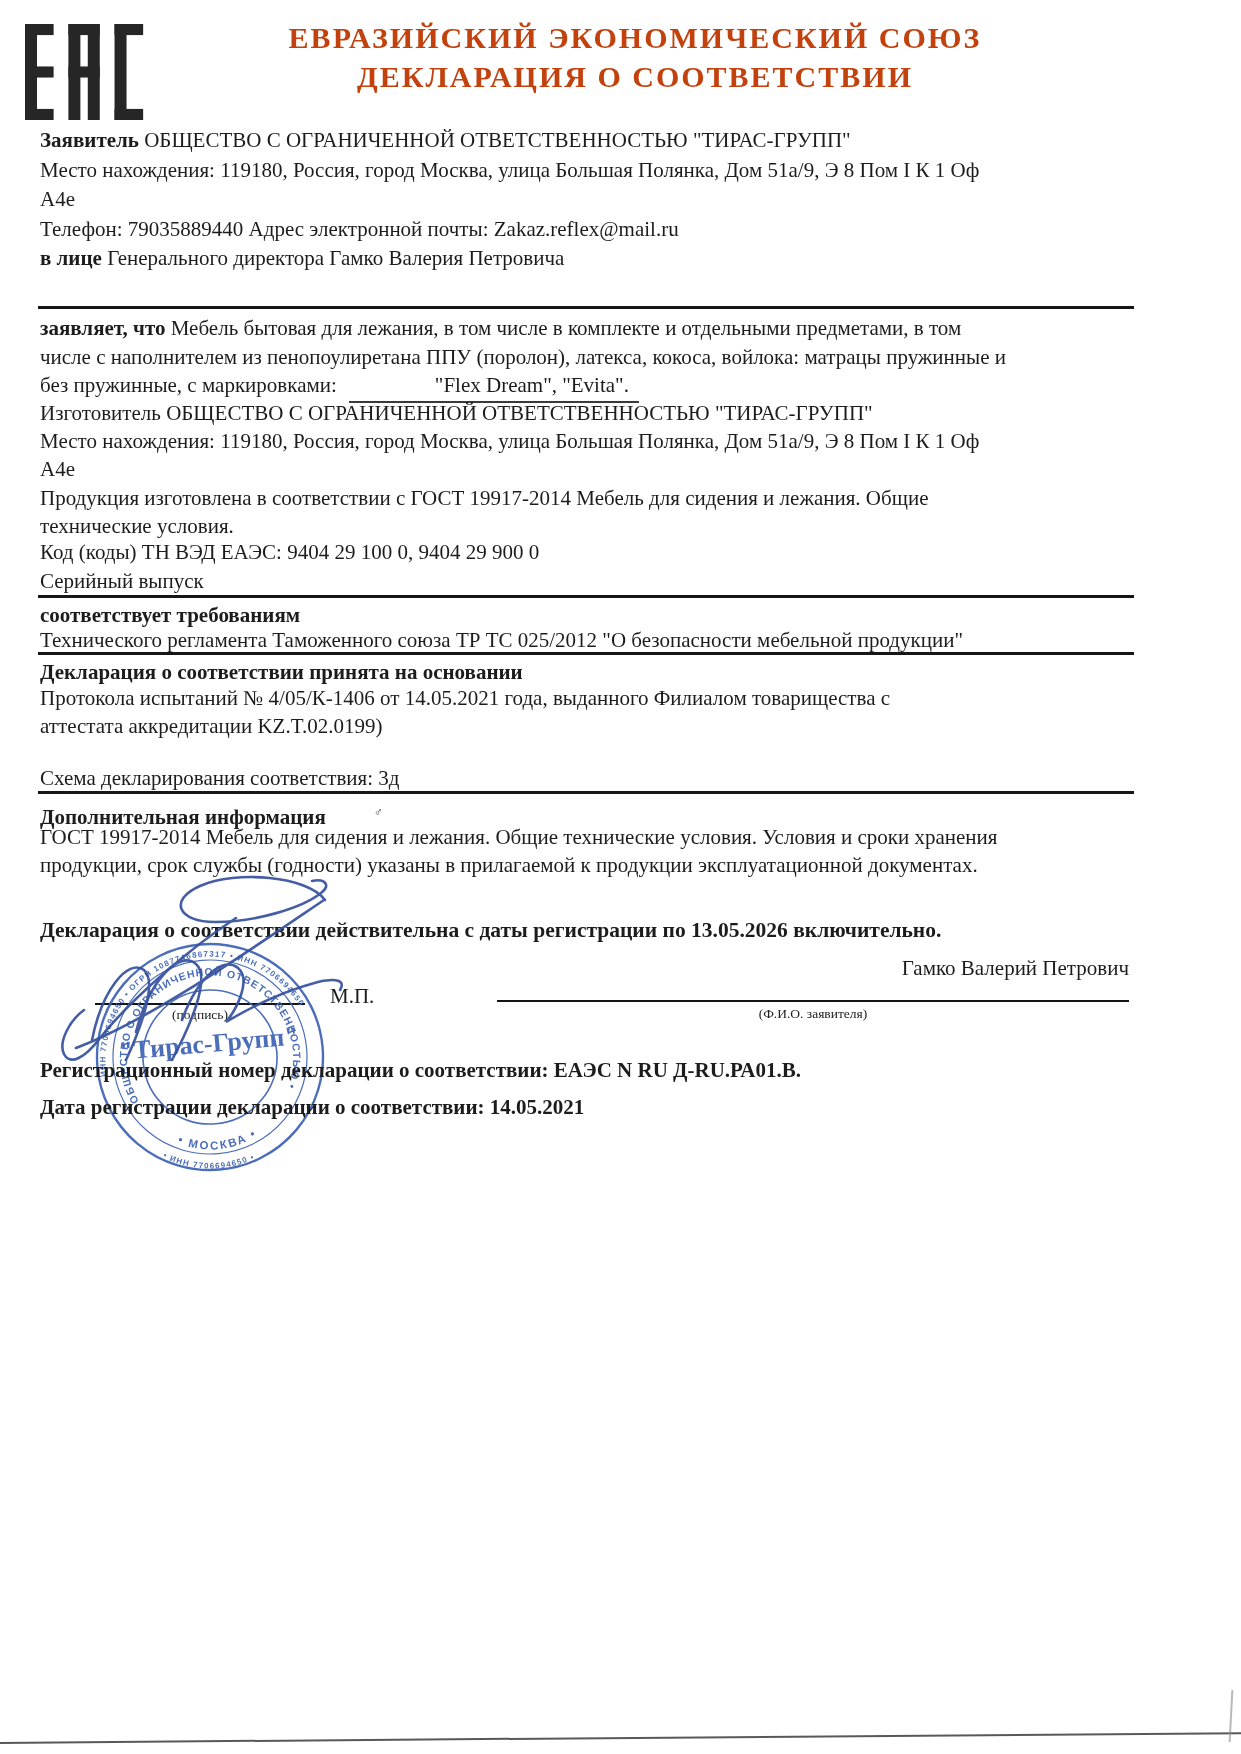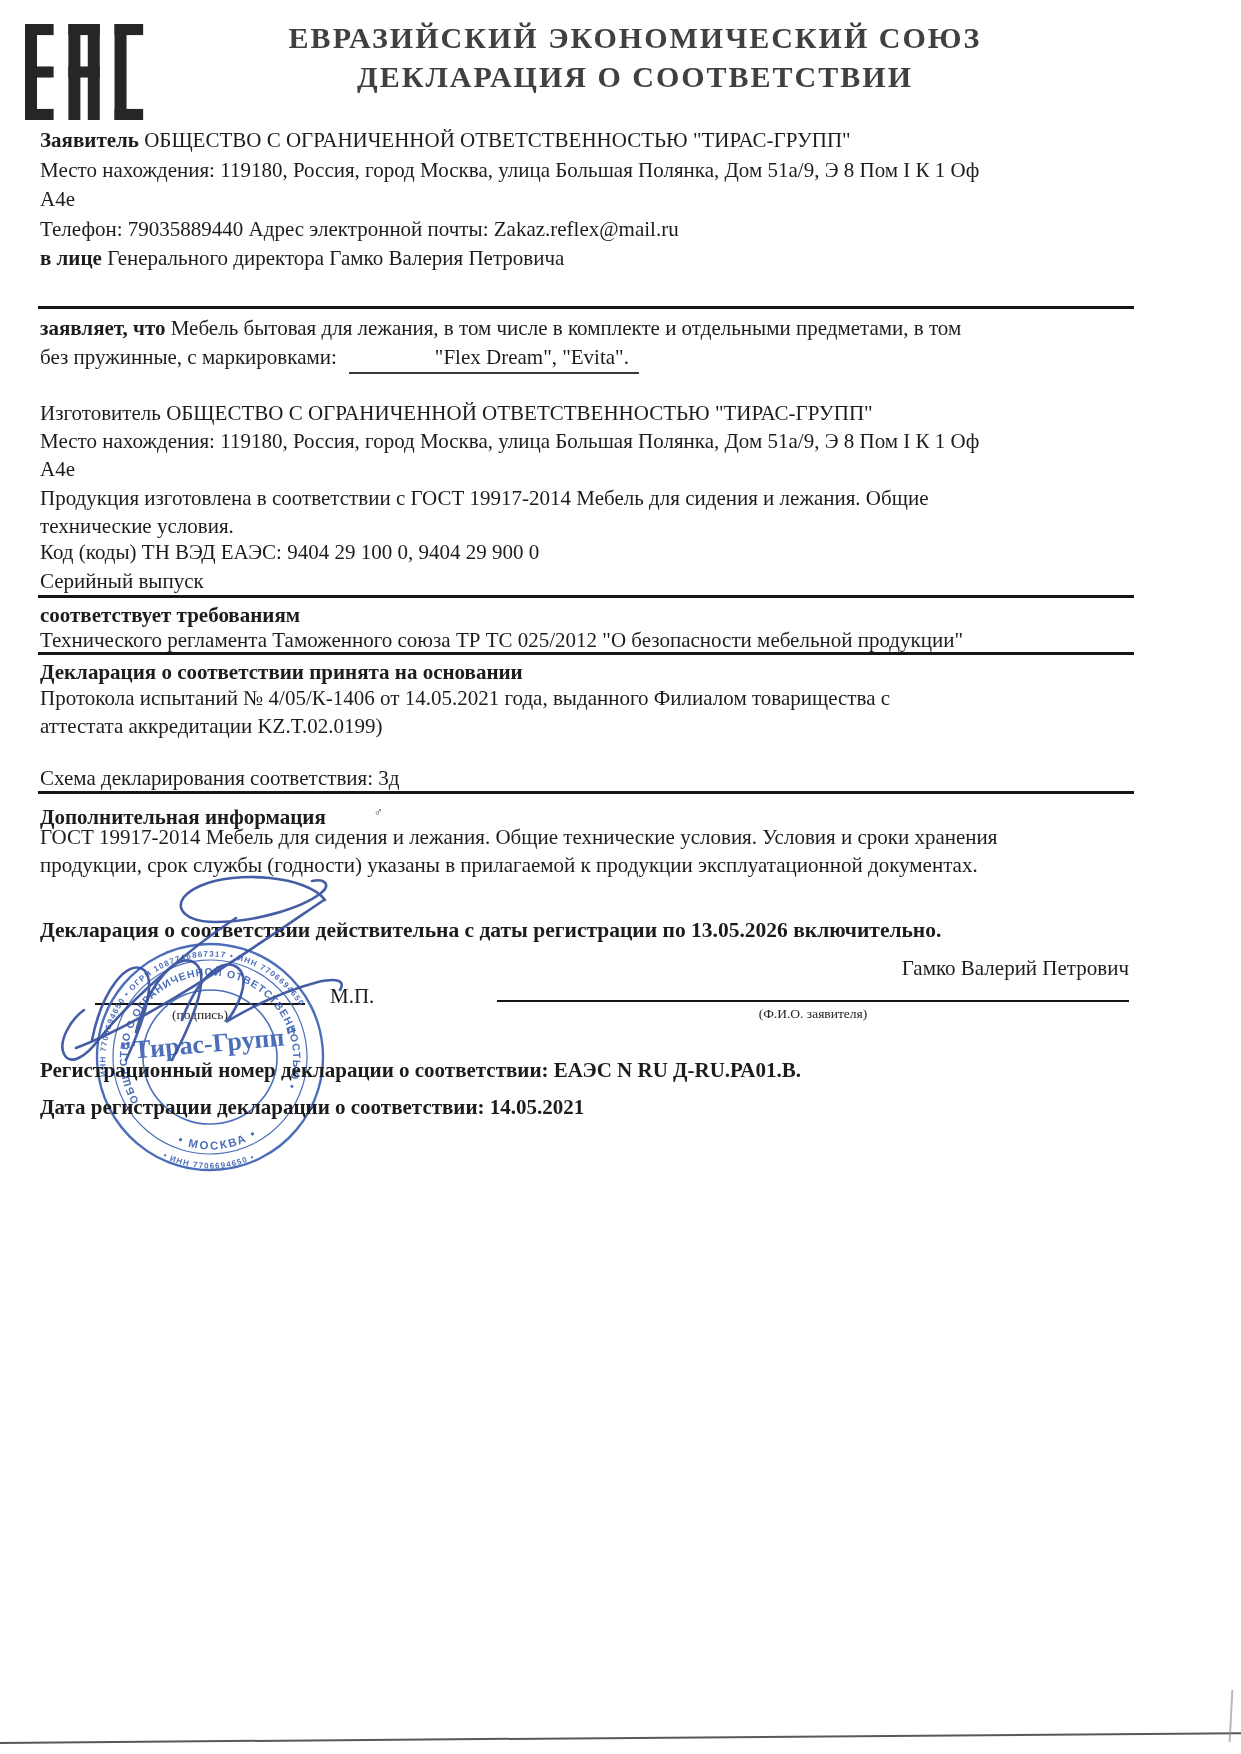--- a/index.html
+++ b/index.html
@@ -13,21 +13,21 @@
   }
   .abs { position:absolute; }
   .b { font-weight:bold; }
   .ln { white-space:nowrap; }
   
   #eac-logo { left:25px; top:20px; width:120px; height:104px; }
   #title-block {
     left:230px; top:18px; width:810px;
     text-align:center; font-weight:bold;
     font-size:30px; line-height:39px; letter-spacing:2px;
-    color:#404040;
+    color:#c2410c;
   }
   
   .doc { left:40px; width:1100px; font-size:21px; }
   .lh295 { line-height:29.5px; }
   .lh285 { line-height:28.5px; }
   .lh28  { line-height:28px; }
   .lh275 { line-height:27.5px; }
   .rule {
     position:absolute; left:38px; width:1096px; height:3px;
     background:#161616;
@@ -98,20 +98,21 @@
   <div class="ln">Место нахождения: 119180, Россия, город Москва, улица Большая Полянка, Дом 51а/9, Э 8 Пом I К 1 Оф</div>
   <div class="ln">А4е</div>
   <div class="ln">Телефон: 79035889440 Адрес электронной почты: Zakaz.reflex@mail.ru</div>
   <div class="ln"><span class="b">в лице</span> <span>Генерального директора Гамко Валерия Петровича</span></div>
 </div>
 
 <div class="rule" style="top:306px"></div>
 
 <div class="abs doc lh285 textlayer" style="top:314px">
   <div class="ln"><span class="b">заявляет, что</span> <span>Мебель бытовая для лежания, в том числе в комплекте и отдельными предметами, в том</span></div>
+  <div class="ln">числе с наполнителем из пенопоулиретана ППУ (поролон), латекса, кокоса, войлока: матрацы пружинные и</div>
   <div class="ln"><span>без пружинные, с маркировками:</span><span class="tm-underline">"Flex Dream", "Evita".</span></div>
 </div>
 
 <div class="abs doc lh28 textlayer" style="top:399px">
   <div class="ln"><span>Изготовитель</span> <span>ОБЩЕСТВО С ОГРАНИЧЕННОЙ ОТВЕТСТВЕННОСТЬЮ "ТИРАС-ГРУПП"</span></div>
   <div class="ln">Место нахождения: 119180, Россия, город Москва, улица Большая Полянка, Дом 51а/9, Э 8 Пом I К 1 Оф</div>
   <div class="ln">А4е</div>
 </div>
 
 <div class="abs doc lh28 textlayer" style="top:484px">

